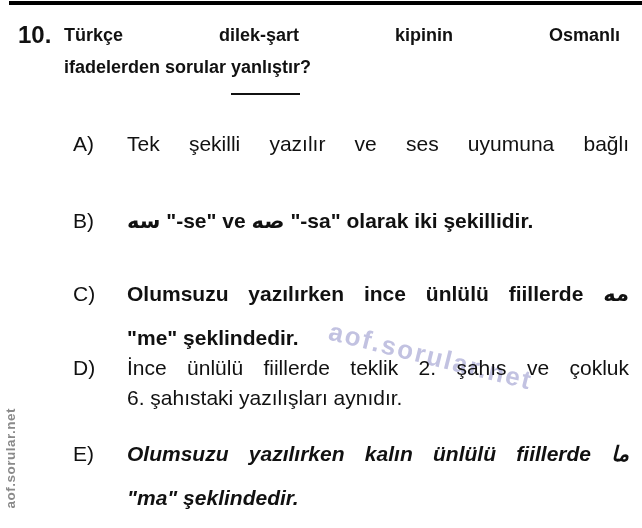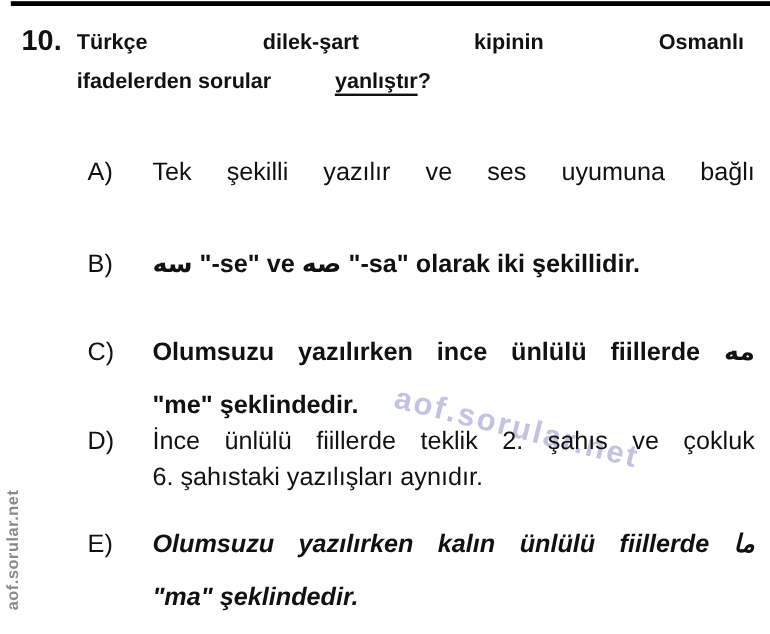--- a/index.html
+++ b/index.html
@@ -20,21 +20,21 @@
   .qnum{
     position:absolute;left:18px;top:19px;width:44px;
     font-size:24px;font-weight:700;line-height:32px;
   }
   .qtext{
     position:absolute;left:64px;top:19px;width:556px;
     font-size:18px;font-weight:700;line-height:32px;
     z-index:2;
   }
   .jl{text-align:justify;text-align-last:justify;}
-  .uline{border-bottom:2px solid #111;padding-bottom:1px;margin-left:48px;}
+  .uline{border-bottom:2px solid #111;padding-bottom:16px;}
   
   .opt{
     position:absolute;left:73px;width:549px;z-index:2;
     font-size:21px;line-height:31px;font-weight:400;
   }
   .opt .letter{
     position:absolute;left:0;top:0;width:44px;font-weight:400;
   }
   .opt .otext{margin-left:54px;width:502px;}
   .opt-a{top:128px;}

